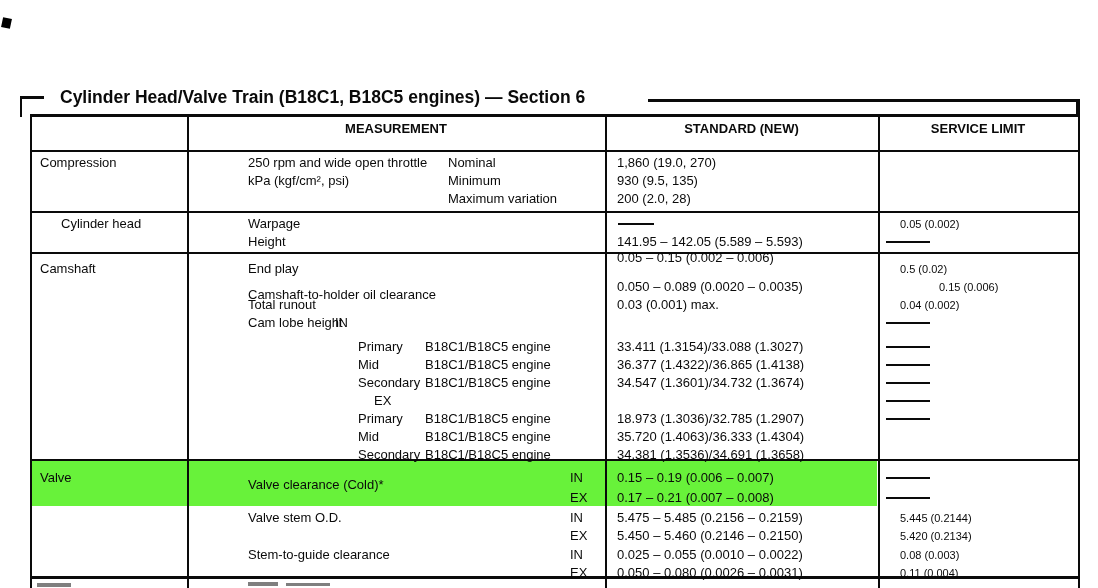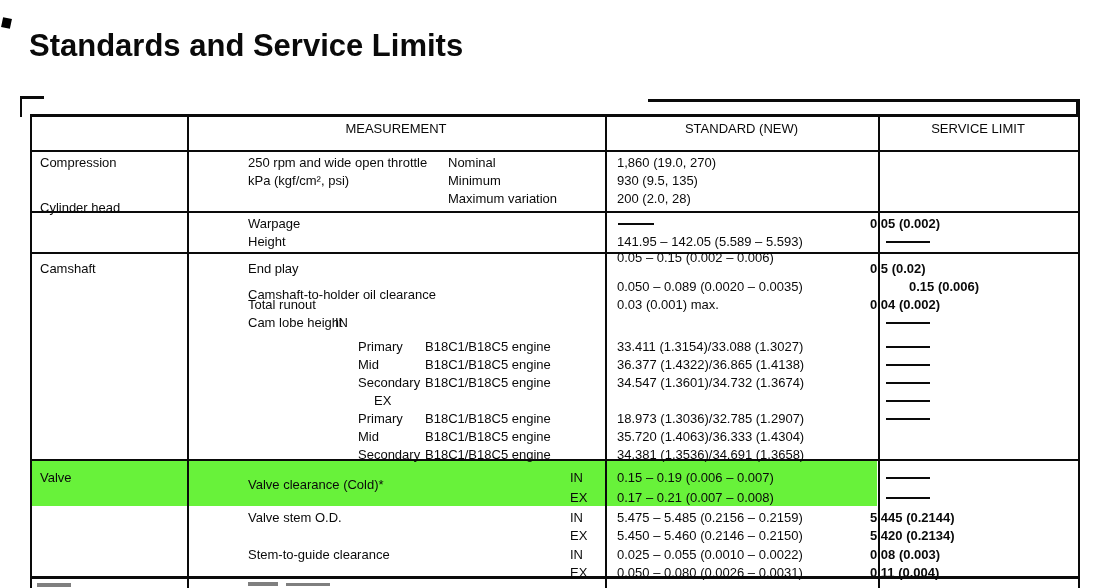--- a/index.html
+++ b/index.html
@@ -2,41 +2,41 @@
 <html><head>
 <meta charset="utf-8">
 <style>
   html,body{margin:0;padding:0;background:#fff;}
   .canvas{position:relative;width:1098px;height:588px;background:#fff;overflow:hidden;
           font-family:"Liberation Sans", sans-serif;color:#0a0a0a;}
   .title{position:absolute;left:29px;top:28px;font-size:31px;font-weight:bold;letter-spacing:0px;white-space:nowrap;}
   .sec-title{position:absolute;left:60px;top:87px;font-size:17.5px;font-weight:bold;white-space:nowrap;}
   .hline{position:absolute;background:#0a0a0a;}
   .vline{position:absolute;background:#0a0a0a;}
-  .th{position:absolute;top:121px;font-size:13px;font-weight:normal;text-align:center;}
+  .th{position:absolute;top:121px;font-size:13px;font-weight:bold;text-align:center;}
   .cell{position:absolute;font-size:13px;line-height:16px;white-space:nowrap;}
   .comp{position:absolute;left:40px;font-size:13px;line-height:16px;white-space:nowrap;}
   .std{position:absolute;left:617px;font-size:13px;line-height:16px;white-space:nowrap;}
-  .svc{position:absolute;left:870px;font-size:13px;line-height:16px;white-space:nowrap;font-weight:bold;}
+  .svc{position:absolute;left:900px;font-size:11px;line-height:16px;white-space:nowrap;}
   .dash{position:absolute;height:2px;background:#0a0a0a;}
   .hl-rect{position:absolute;left:31px;width:846px;}
   .speck{position:absolute;left:2px;top:18px;width:9px;height:10px;background:#000;transform:rotate(12deg);}
   .smudge{position:absolute;height:4px;background:#3a3a3a;opacity:.65;}
   .txt-layer{position:absolute;left:0;top:0;}
 </style>
 </head>
 <body>
 
 <div class="canvas">
   <div class="speck"></div>
 
-  <div class="title">Standards and Service Limits</div>
 
   <div class="hline" style="left:20px;top:96px;width:24px;height:3px;"></div>
   <div class="vline" style="left:20px;top:96px;width:2px;height:21px;"></div>
+  <div class="sec-title">Cylinder Head/Valve Train (B18C1, B18C5 engines) — Section 6</div>
   <div class="hline" style="left:648px;top:99px;width:430px;height:3px;"></div>
   <div class="vline" style="left:1076px;top:99px;width:2px;height:17px;"></div>
 
   <div>
 
     <div class="hl-rect" id="hl-rect" style="top: 461px; height: 45px; background: rgb(104, 242, 58);"></div>
 
     <div class="hline" style="left:30px;top:114px;width:1048px;height:3px;"></div>
     <div class="hline" style="left:30px;top:150px;width:1048px;height:2px;"></div>
     <div class="hline" style="left:30px;top:211px;width:1048px;height:2px;"></div>
@@ -57,21 +57,21 @@
     <div class="txt-layer" id="rows">
         <div class="comp" style="top: 155px;">Compression</div>
         <div class="cell" style="top: 155px; left: 248px;">250 rpm and wide open throttle</div>
         <div class="cell" style="top: 155px; left: 448px;">Nominal</div>
         <div class="std" style="top: 155px;">1,860 (19.0, 270)</div>
         <div class="cell" style="top: 173px; left: 248px;">kPa (kgf/cm², psi)</div>
         <div class="cell" style="top: 173px; left: 448px;">Minimum</div>
         <div class="std" style="top: 173px;">930 (9.5, 135)</div>
         <div class="cell" style="top: 191px; left: 448px;">Maximum variation</div>
         <div class="std" style="top: 191px;">200 (2.0, 28)</div>
-        <div class="comp" style="top: 200px;">Cylinder head</div>
+        <div class="comp" style="top: 216px; margin-left: 21px;">Cylinder head</div>
         <div class="cell" style="top: 216px; left: 248px;">Warpage</div>
         <div class="dash" style="top: 223px; left: 618px; width: 36px;"></div>
         <div class="svc" style="top: 216px;">0.05 (0.002)</div>
         <div class="cell" style="top: 234px; left: 248px;">Height</div>
         <div class="std" style="top: 234px;">141.95 – 142.05 (5.589 – 5.593)</div>
         <div class="dash" style="top: 241px; left: 886px; width: 44px;"></div>
         <div class="comp" style="top: 261px;">Camshaft</div>
         <div class="cell" style="top: 261px; left: 248px;">End play</div>
         <div class="std" style="top: 250px;">0.05 – 0.15 (0.002 – 0.006)</div>
         <div class="svc" style="top: 261px;">0.5 (0.02)</div>

